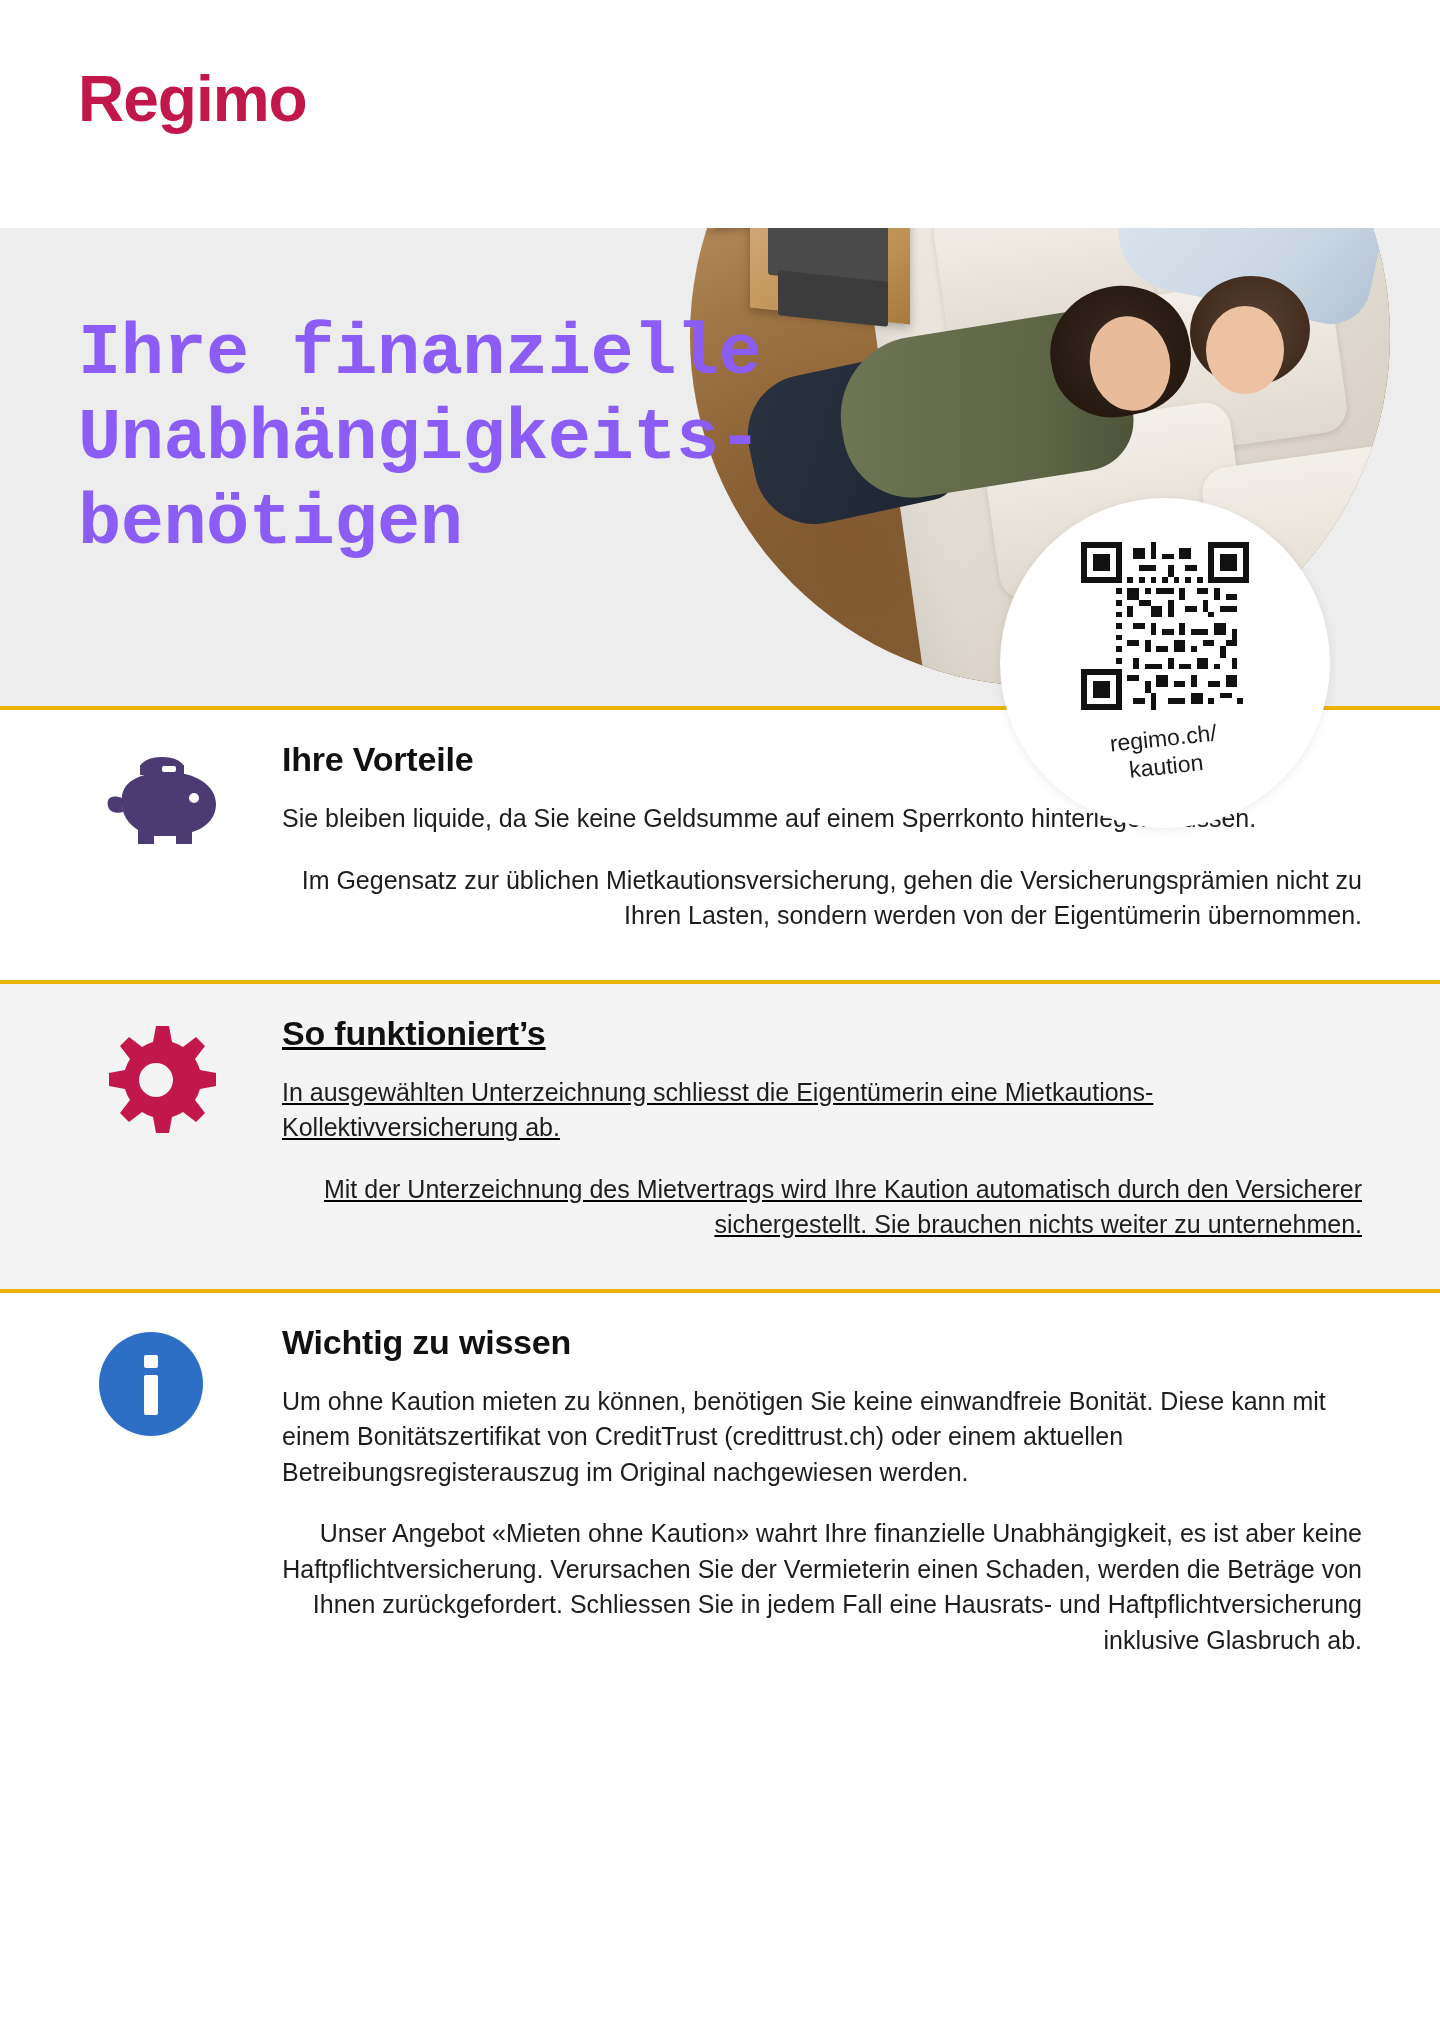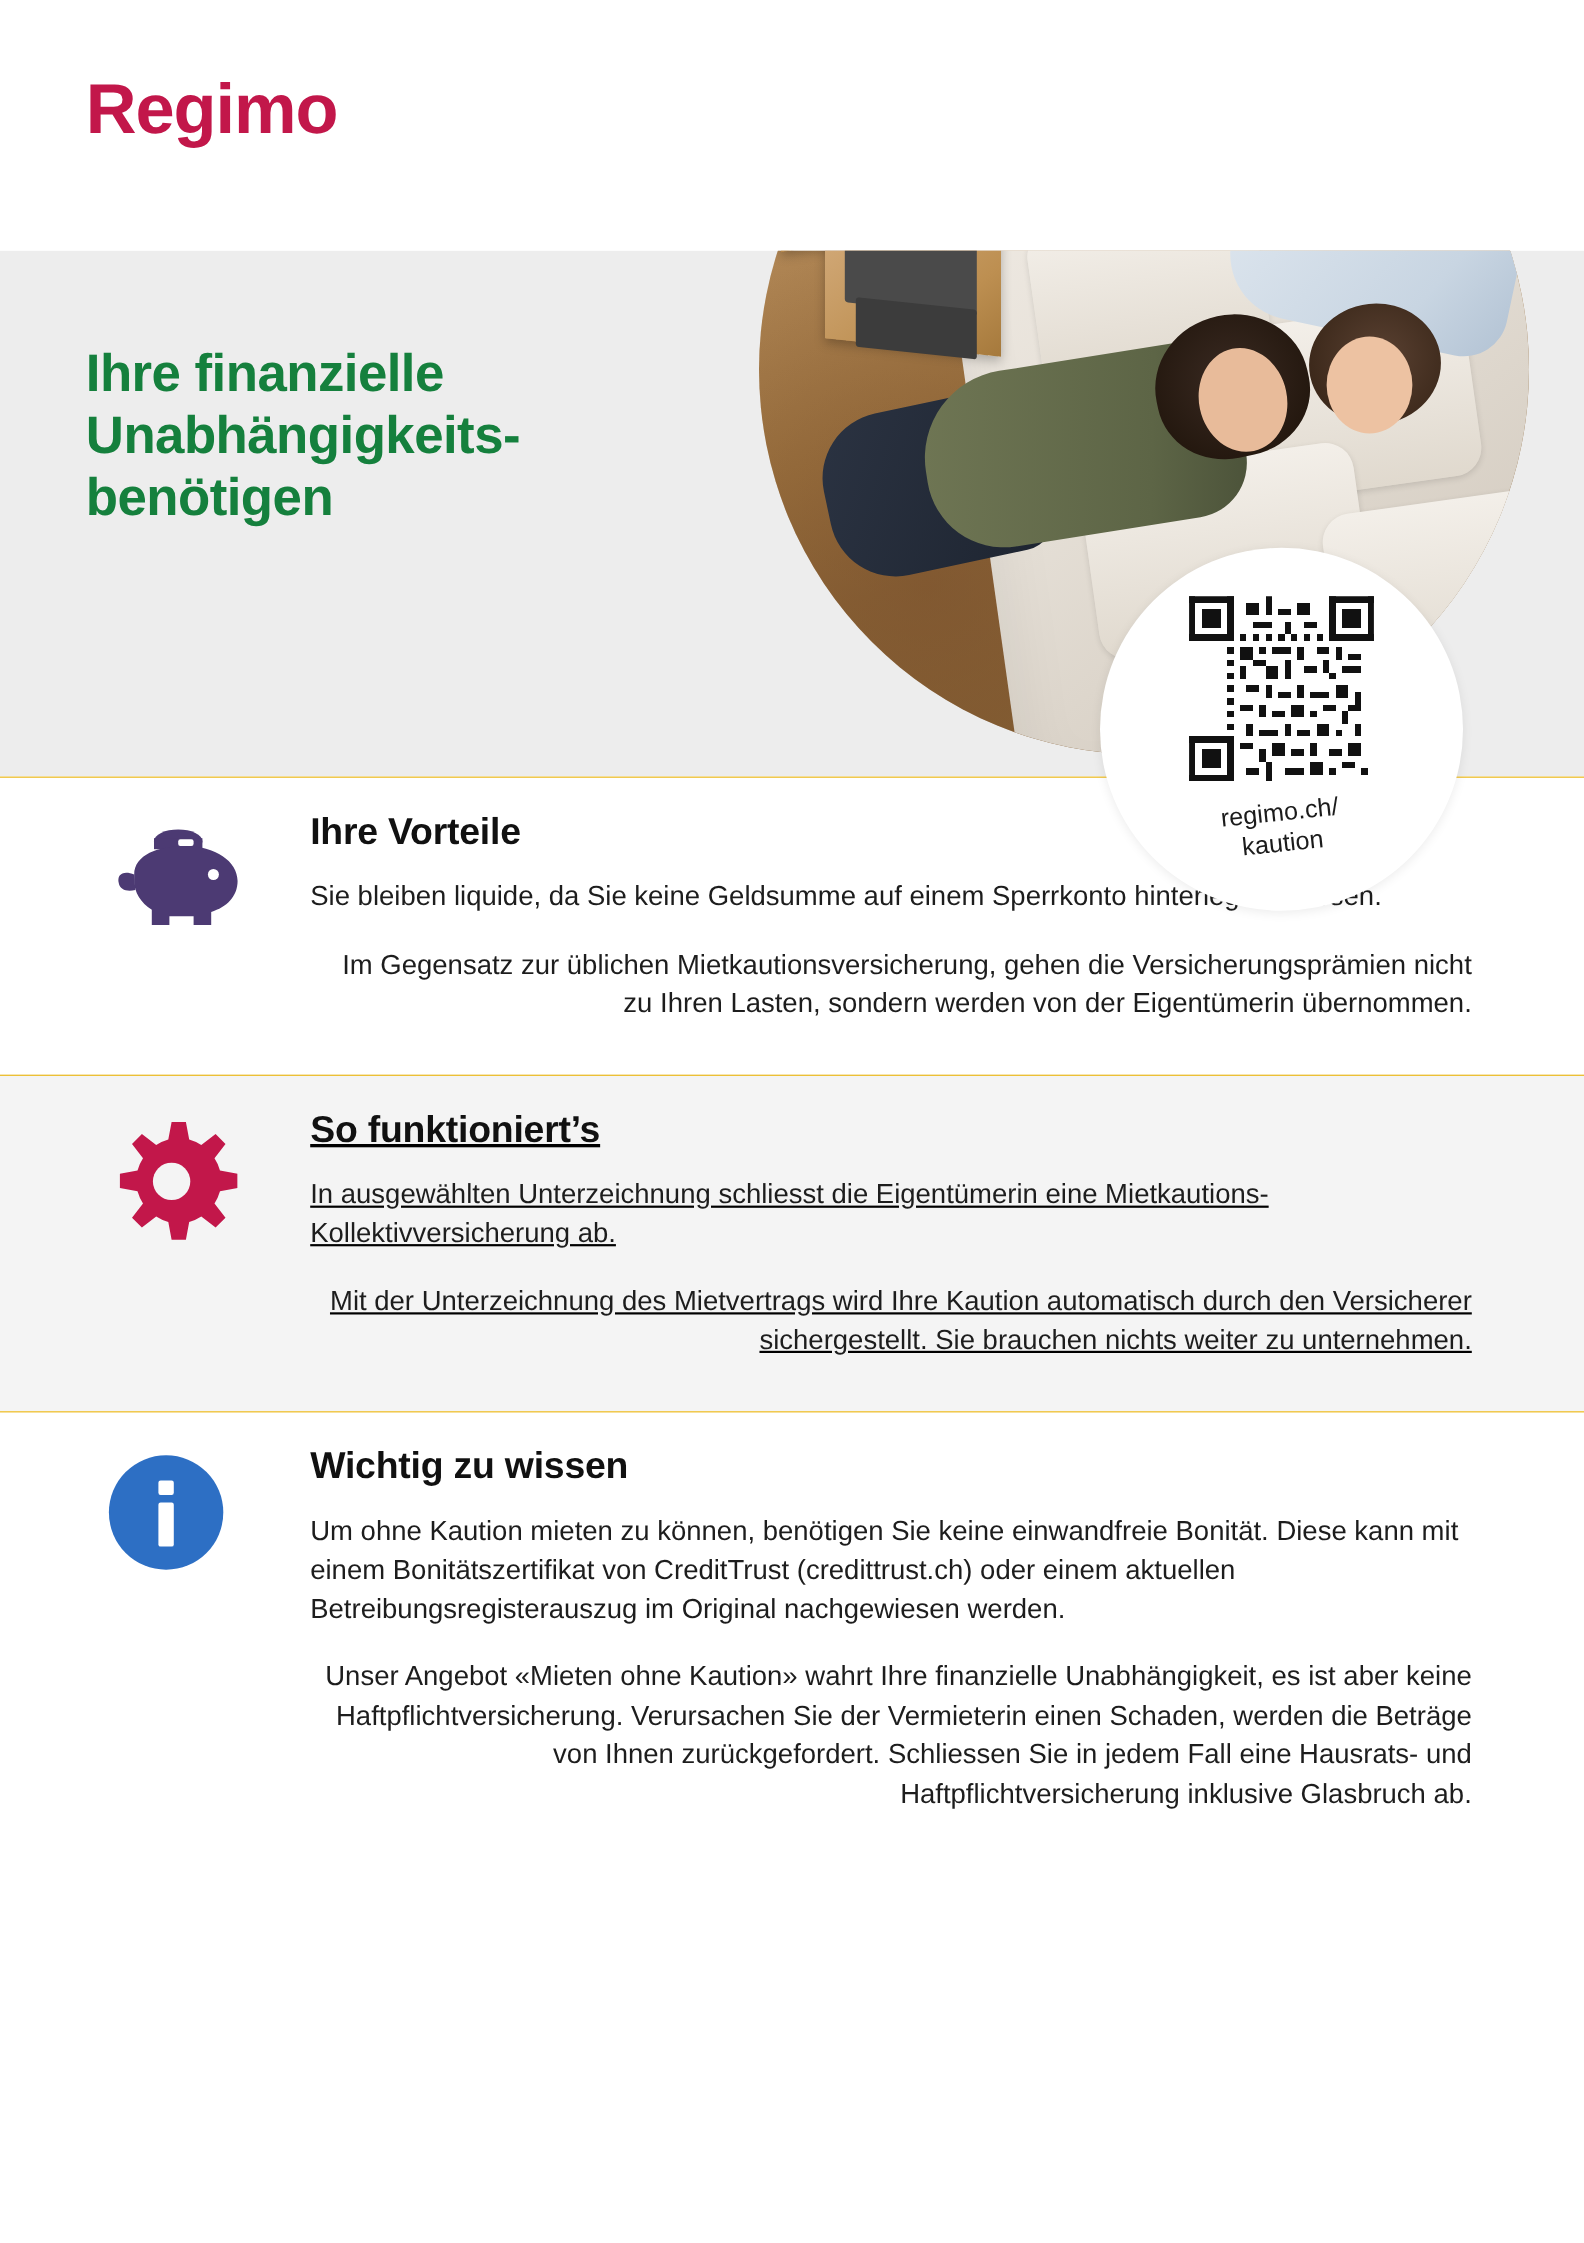--- a/index.html
+++ b/index.html
@@ -50,25 +50,26 @@
     width: 700px;
     z-index: 4;
   }
   .eyebrow {
     font-size: 30px;
     color: #1b1b1b;
     margin-bottom: 22px;
     letter-spacing: 0.2px;
   }
   .headline {
-    font-size: 48px;
+    font-size: 72px;
     line-height: 1.18;
     font-weight: bold;
-    color: #15803d;
+    color: #8b5cf6;
     letter-spacing: -0.5px;
+    font-family: Liberation Mono, monospace;
   }
 
   
   .photo-wrap {
     position: absolute;
     left: 690px;
     top: -242px;
     width: 700px;
     height: 700px;
     border-radius: 50%;
@@ -199,22 +200,22 @@
     text-align: center;
     color: #1b1b1b;
     transform: rotate(-6deg);
   }
 
   
   .sections { position: relative; }
   .section {
     position: relative;
     display: flex;
-    padding: 0 102px 0 96px;
-    border-top: 1px solid #eab308;
+    padding: 0 78px 0 96px;
+    border-top: 4px solid #eab308;
   }
   .section.alt { background: #f4f4f4; text-decoration: underline; }
   .section.plain { background: #ffffff; }
 
   .icon-col {
     width: 186px;
     flex: none;
     padding-top: 36px;
   }
   .text-col {

